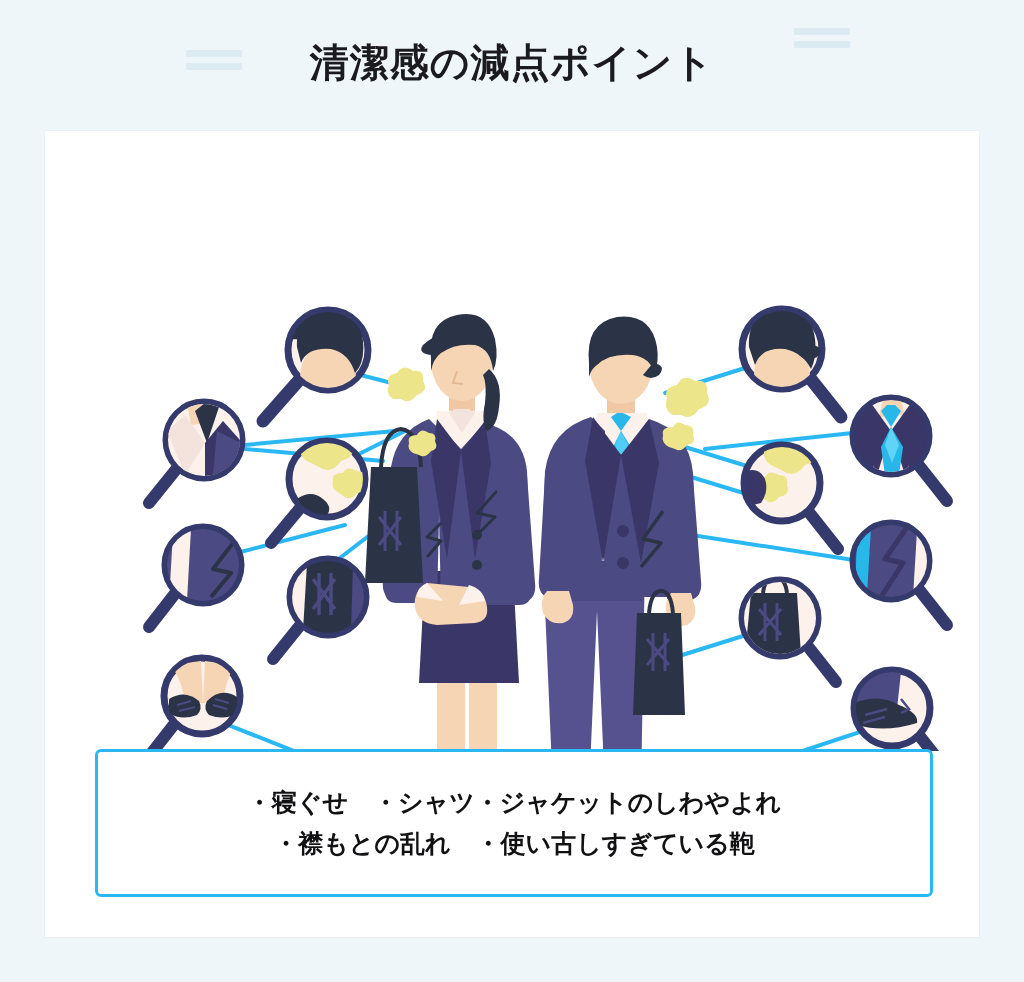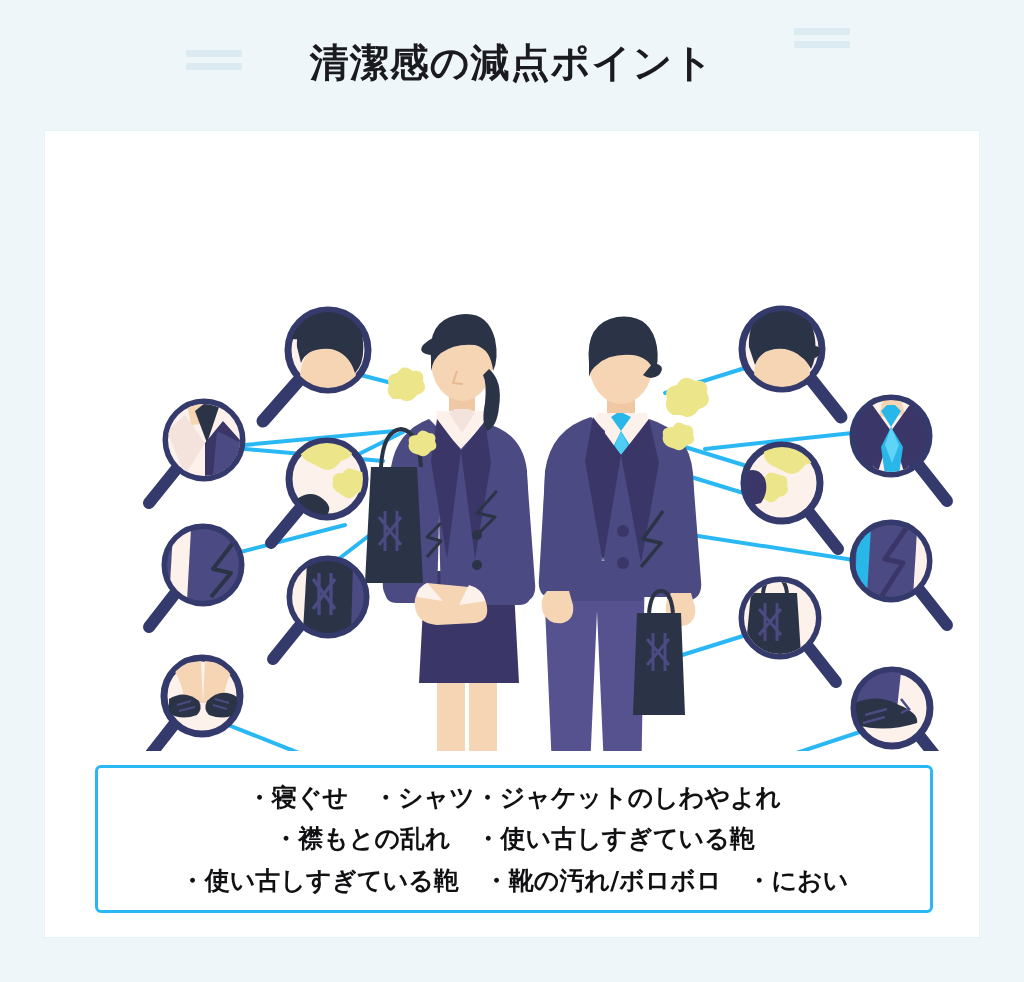--- a/index.html
+++ b/index.html
@@ -39,21 +39,20 @@
 
   
   .legend {
     position: absolute; left: 50px; top: 618px;
     width: 838px; height: 148px;
     border: 3px solid #2ab8f5; border-radius: 6px;
     background: #ffffff;
     display: flex; flex-direction: column;
     align-items: center; justify-content: center;
     gap: 4px;
-    margin-top: 16px;
   }
   .legend-line {
     font-size: 25px; font-weight: 700; color: #111114;
     line-height: 1.5; white-space: pre;
     font-family: "DejaVu Sans", "Liberation Sans", sans-serif;
   }
 </style>
 </head>
 <body>
 
@@ -386,17 +385,16 @@
             <path d="M820 584 L842 578 M818 592 L840 586" stroke="#4c4a82" stroke-width="2.5" fill="none"></path>
             <path d="M856 568 L864 578 L856 582" stroke="#4c4a82" stroke-width="2.5" fill="none"></path>
           </g>
         </g>
       </svg>
     </div>
 
     <div class="legend">
       <div class="legend-line">・寝ぐせ　・シャツ・ジャケットのしわやよれ</div>
       <div class="legend-line">・襟もとの乱れ　・使い古しすぎている鞄</div>
-      <div class="legend-line">・使い古しすぎている鞄　・靴の汚れ/ボロボロ　・におい</div>
     </div>
 
   </div>
 </div>
 
 </body></html>

